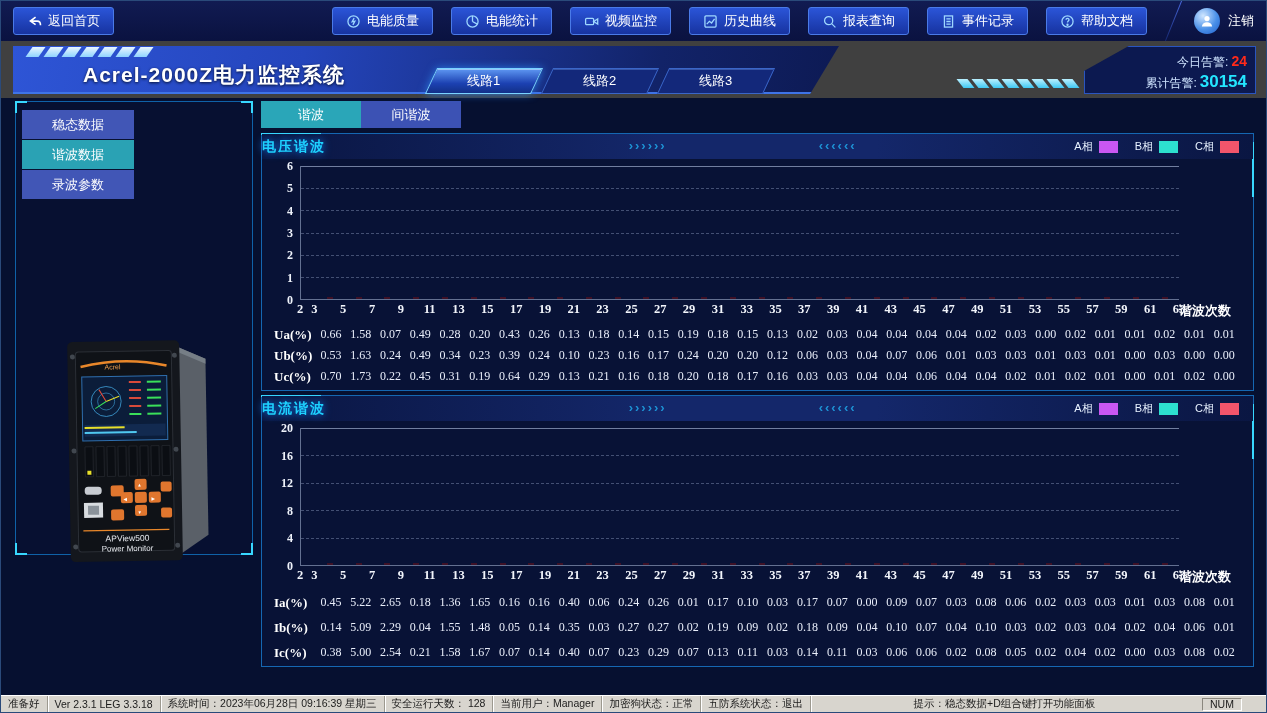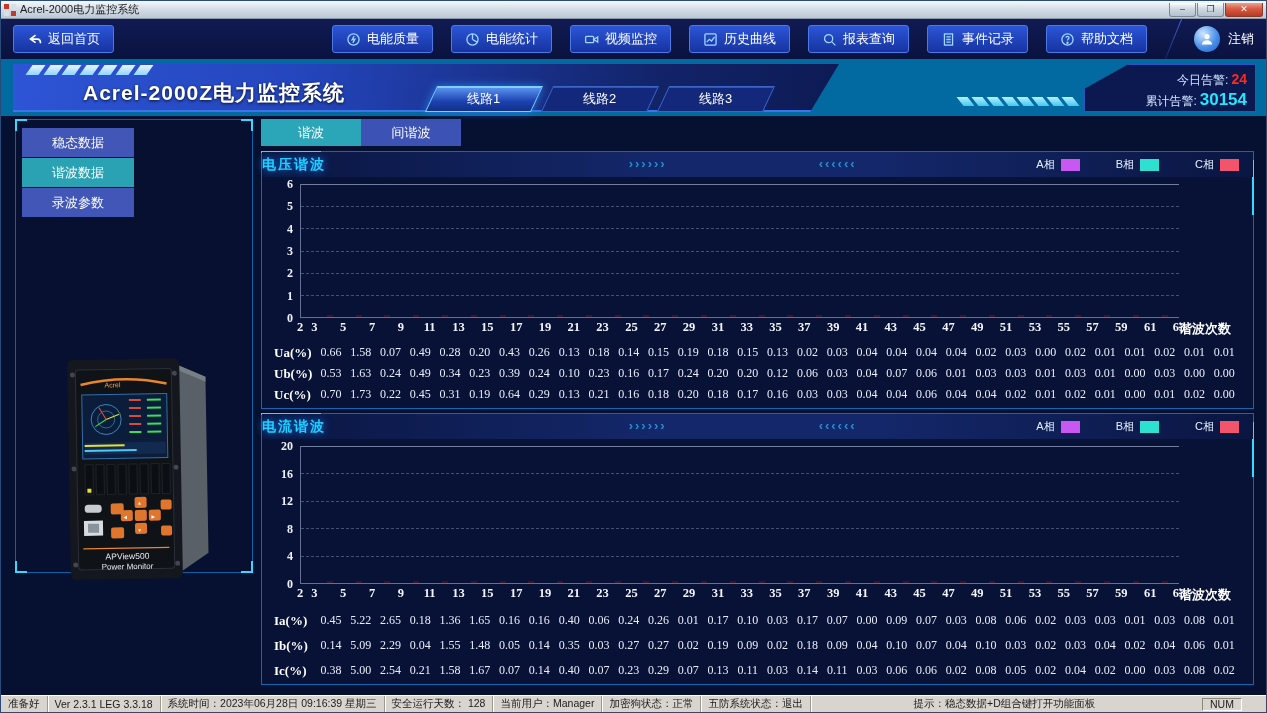--- a/index.html
+++ b/index.html
@@ -24,21 +24,21 @@
 .nav-btn{height:28px;padding:0 13px;background:linear-gradient(#2b55d8,#1733a0);border:1px solid #4a7ae8;border-radius:3px;
  color:#fff;font-size:13px;display:flex;align-items:center;gap:6px;cursor:pointer;white-space:nowrap}
 .nav-btn + .nav-btn{margin-left:18px}
 .nav-ico{width:15px;height:15px;display:inline-flex;align-items:center;justify-content:center;color:#9fd8ff}
 .nav-spacer{flex:1}
 .diagline{width:1px;height:44px;background:linear-gradient(#4a6ae0,#14266e);transform:rotate(22deg);margin:0 20px 0 26px}
 .logout{display:flex;align-items:center;gap:8px;color:#fff;font-size:13px;cursor:pointer}
 .avatar{width:26px;height:26px;border-radius:50%;background:radial-gradient(circle at 35% 30%,#cfe6ff,#4a90e8 55%,#1f5ecb);display:flex;align-items:center;justify-content:center}
 
 
-.hdr{height:57px;position:relative;background:#0369a1}
+.hdr{height:57px;position:relative;background:#404040}
 .hdr-band{position:absolute;left:12px;top:5px;width:826px;height:48px;
  background:linear-gradient(100deg,#2e55d6 0%,#2445bc 35%,#122368 78%,#0d1a54 100%);
  clip-path:polygon(0 0,100% 0,96.5% 100%,0 100%);border-bottom:2px solid #3f74e8}
 .hdr-slashes{position:absolute;left:28px;top:6px;display:flex;gap:5px}
 .hdr-slashes span{width:13px;height:10px;background:linear-gradient(#eaf6ff,#8fd4ff);transform:skewX(-35deg)}
 .hdr-title{position:absolute;left:82px;top:20px;font-size:21px;color:#fff;letter-spacing:1px;font-weight:bold;text-shadow:0 1px 3px #06102e}
 .line-tabs{position:absolute;left:430px;top:27px;display:flex;gap:10px}
 .ltab{width:106px;height:26px;transform:skewX(-25deg);background:#13287a;border:1px solid #3a66c8;display:flex;align-items:center;justify-content:center;cursor:pointer;box-shadow:inset 0 1px 0 rgba(120,170,255,.35)}
 .ltab.active{background:linear-gradient(#5e97f2,#1c41b2 60%,#123088);border-color:#79d2ff;box-shadow:0 0 8px #2a7ae0,inset 0 1px 0 rgba(190,230,255,.6)}
 .ltab-t{transform:skewX(25deg);color:#fff;font-size:13px}
@@ -70,21 +70,21 @@
 
 .panel{border:1px solid #1567b2;background:#081236;position:relative;width:100%}
 .panel.vh{height:258px;margin-top:1px}
 .panel.ih{height:272px;margin-top:4px}
 .edge-accent{position:absolute;right:-1px;top:8px;width:2px;height:55px;background:#38d8ff}
 .edge-accent2{position:absolute;left:-1px;top:-1px;width:60px;height:2px;background:#38d8ff}
 .panel-hd{height:25px;position:relative;background:linear-gradient(90deg,#0a1642,#14276a 40%,#14276a 62%,#0a1642);display:flex;align-items:center}
 .panel-title{position:absolute;left:0;right:0;text-align:left;color:#1ed2ff;font-size:14px;font-weight:bold;text-shadow:0 0 8px #1080ff;letter-spacing:2px}
 .arrows{font-size:13px;font-weight:bold;color:#1fa6e8;letter-spacing:2px;opacity:.85;position:absolute;top:4px}
 .arrows.r{left:37%}.arrows.l{right:40%}
-.legend{position:absolute;right:14px;top:0;height:25px;display:flex;align-items:center;gap:36px}
+.legend{position:absolute;right:14px;top:0;height:25px;display:flex;align-items:center;gap:17px}
 .lg-item{display:flex;align-items:center;gap:6px;color:#e8f2ff;font-size:11px}
 .lg-sw{width:19px;height:12px;display:inline-block}
 
 .chart-row{display:flex;padding-top:7px}
 .vh .chart-row{height:141px}
 .ih .chart-row{height:145px}
 .yaxis{width:38px;position:relative;flex:none}
 .ytick{position:absolute;right:7px;transform:translateY(50%);color:#eef2fa;font-family:"Liberation Serif",serif;font-weight:bold;font-size:12px}
 .plot{flex:1;position:relative;border-left:1px solid rgba(175,190,220,.55);border-bottom:1px solid rgba(175,190,220,.55)}
 .grid{position:absolute;left:0;right:0;height:0;border-top:1px dashed rgba(165,180,215,.38)}
@@ -111,27 +111,20 @@
 .sb-item{padding:0 7px;height:100%;display:flex;align-items:center;border-right:1px solid #9c998f;box-shadow:1px 0 0 #fff;white-space:nowrap}
 .sb-hint{flex:1;text-align:center;white-space:nowrap;overflow:hidden}
 .sb-num{width:40px;height:13px;margin:0 4px;border:1px solid;border-color:#8a877e #fff #fff #8a877e;display:flex;align-items:center;justify-content:center}
 .sb-end{width:20px}
 </style>
 </head>
 <body>
 
 <div class="app">
 
-  <div class="titlebar">
-    <span class="app-ico"></span>
-    <span class="tb-title">Acrel-2000电力监控系统</span>
-    <span class="winbtn">–</span>
-    <span class="winbtn">❐</span>
-    <span class="winbtn close">✕</span>
-  </div>
 
   <div class="navbar">
     <button class="nav-btn">
       <span class="nav-ico">
         <svg width="15" height="15" viewBox="0 0 14 14">
             <path d="M8 3 L3.2 6.6 L8 10 M3.2 6.6 H9.6 C11.6 6.6 12.6 8 12.6 10.4" fill="none" stroke="#fff" stroke-width="1.5"></path>
           </svg>
       </span>
       <span>返回首页</span>
     </button>

